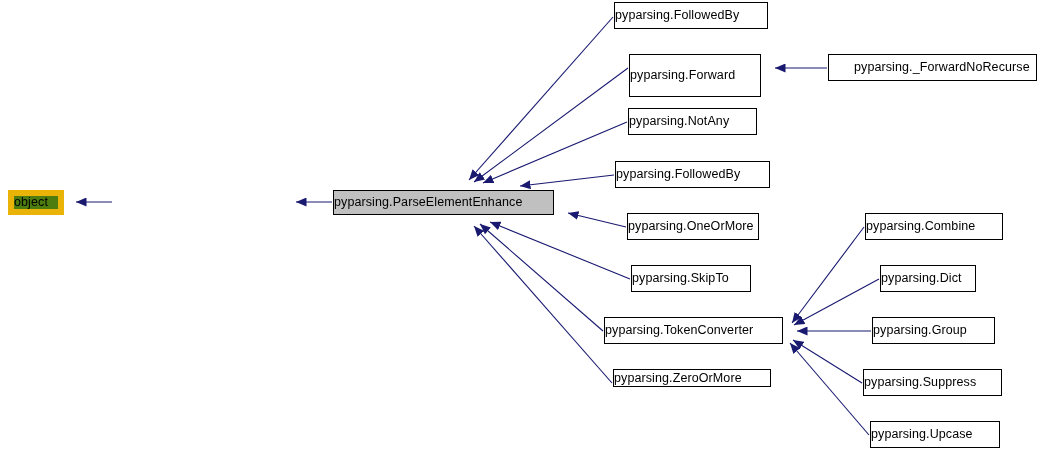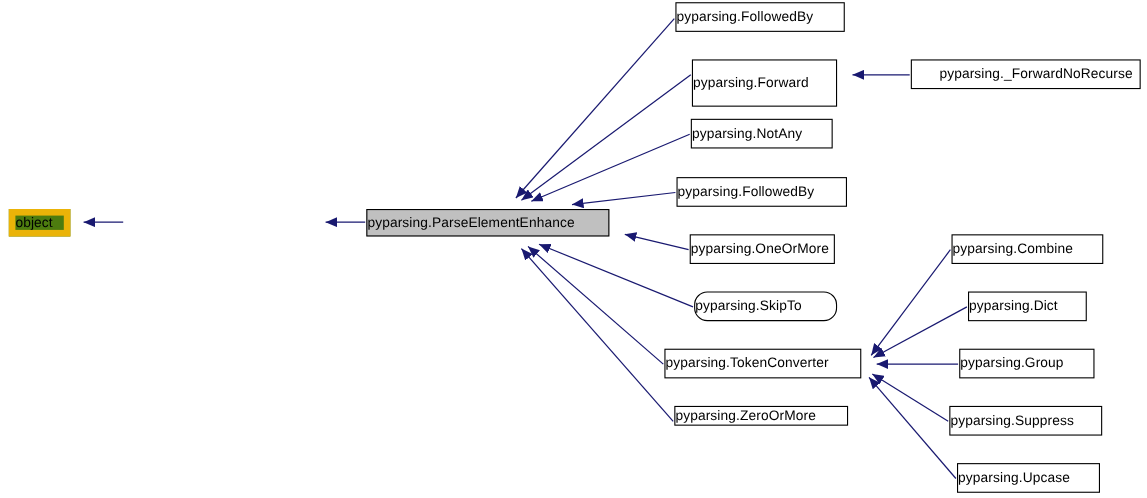--- a/index.html
+++ b/index.html
@@ -102,33 +102,33 @@
   </div>
   <div class="node" style="left: 628px; top: 108px; width: 129px; height: 27px;">
     <span class="node-label">pyparsing.NotAny</span>
   </div>
   <div class="node" style="left: 615px; top: 161px; width: 155px; height: 27px;">
     <span class="node-label">pyparsing.FollowedBy</span>
   </div>
   <div class="node" style="left: 627px; top: 213px; width: 132px; height: 27px;">
     <span class="node-label">pyparsing.OneOrMore</span>
   </div>
-  <div class="node" style="left: 631px; top: 265px; width: 130px; height: 27px; border-radius: 12px;">
+  <div class="node" style="left: 631px; top: 265px; width: 120px; height: 27px;">
     <span class="node-label">pyparsing.SkipTo</span>
   </div>
   <div class="node" style="left: 604px; top: 317px; width: 179px; height: 27px;">
     <span class="node-label">pyparsing.TokenConverter</span>
   </div>
   <div class="node" style="left: 613px; top: 369px; width: 158px; height: 18px;">
     <span class="node-label">pyparsing.ZeroOrMore</span>
   </div>
   <div class="node" style="left: 865px; top: 213px; width: 138px; height: 27px;">
     <span class="node-label">pyparsing.Combine</span>
   </div>
-  <div class="node" style="left: 880px; top: 265px; width: 108px; height: 27px;">
+  <div class="node" style="left: 880px; top: 265px; width: 96px; height: 27px;">
     <span class="node-label">pyparsing.Dict</span>
   </div>
   <div class="node" style="left: 872px; top: 317px; width: 123px; height: 27px;">
     <span class="node-label">pyparsing.Group</span>
   </div>
   <div class="node" style="left: 863px; top: 369px; width: 139px; height: 27px;">
     <span class="node-label">pyparsing.Suppress</span>
   </div>
   <div class="node" style="left: 870px; top: 421px; width: 130px; height: 27px;">
     <span class="node-label">pyparsing.Upcase</span>

